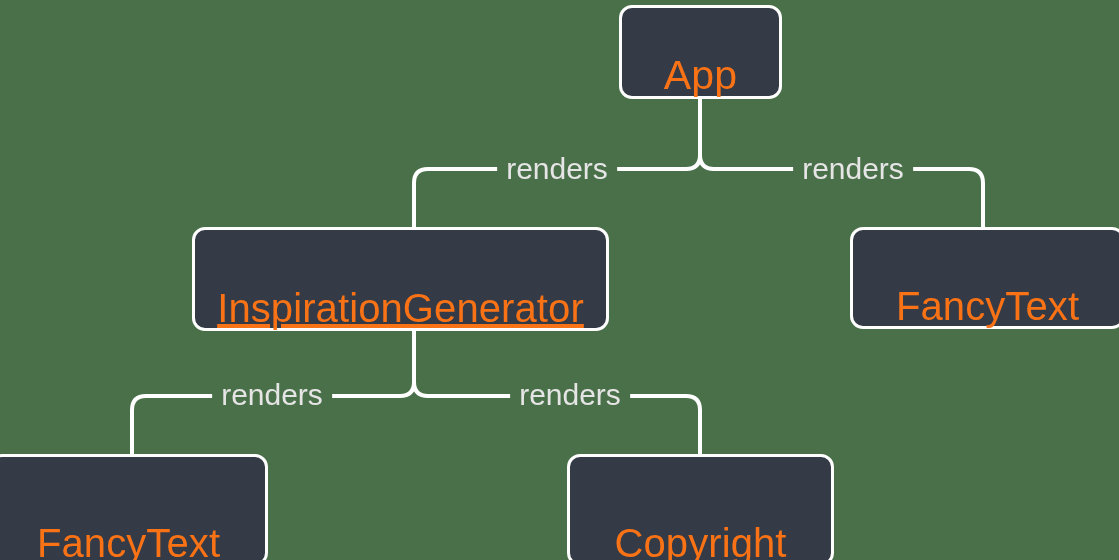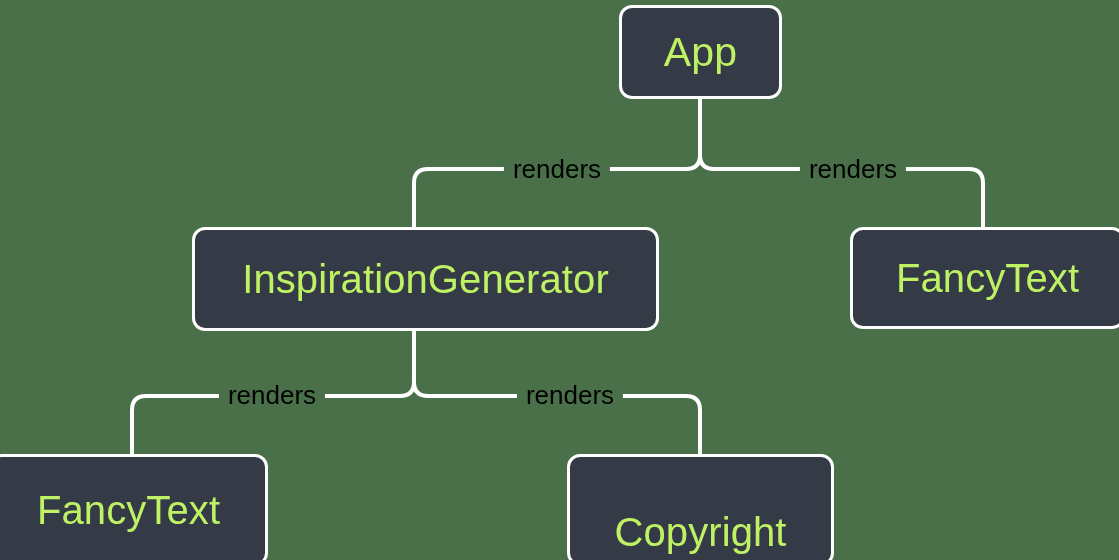--- a/index.html
+++ b/index.html
@@ -37,51 +37,51 @@
   }
   
   .node {
     position: absolute;
     z-index: 3;
     box-sizing: border-box;
     background: #343a46;
     border: 3px solid #ffffff;
     border-radius: 13px;
     display: flex;
-    align-items: center;
+    align-items: flex-end;
     justify-content: center;
-    color: #bef264;
+    color: #f97316;
     letter-spacing: 0.1px;
   }
   .node .node-label {
     font-weight: 400;
     line-height: 1;
     white-space: nowrap;
   }
   #node-app        { left: 619px; top: 5px;   width: 163px; height: 94px;  }
   #node-app .node-label        { font-size: 41px; }
 
-  #node-inspiration{ left: 192px; top: 227px; width: 467px; height: 104px; }
+  #node-inspiration{ left: 192px; top: 227px; width: 417px; height: 104px; text-decoration: underline; }
   #node-inspiration .node-label{ font-size: 40px; }
 
   #node-fancytext-right { left: 850px; top: 227px; width: 275px; height: 102px; }
   #node-fancytext-right .node-label { font-size: 40px; }
 
   #node-fancytext-bottom{ left: -11px; top: 454px; width: 279px; height: 112px; }
   #node-fancytext-bottom .node-label{ font-size: 40px; }
 
   #node-copyright  { left: 567px; top: 454px; width: 267px; height: 112px; }
   #node-copyright .node-label  { font-size: 40px; margin-top: 44px; }
 
   
   .edge-label {
     position: absolute;
     z-index: 2;
-    color: #000000;
-    font-size: 26px;
+    color: #e5e5e5;
+    font-size: 30px;
     line-height: 1;
     white-space: nowrap;
     background: #4a7049;
     padding: 3px 9px 5px 9px;
     transform: translate(-50%, -50%);
   }
   #edge-label-app-inspiration { left: 557px; top: 170px; }
   #edge-label-app-fancytext   { left: 853px; top: 170px; }
   #edge-label-ig-fancytext    { left: 272px; top: 396px; }
   #edge-label-ig-copyright    { left: 570px; top: 396px; }

